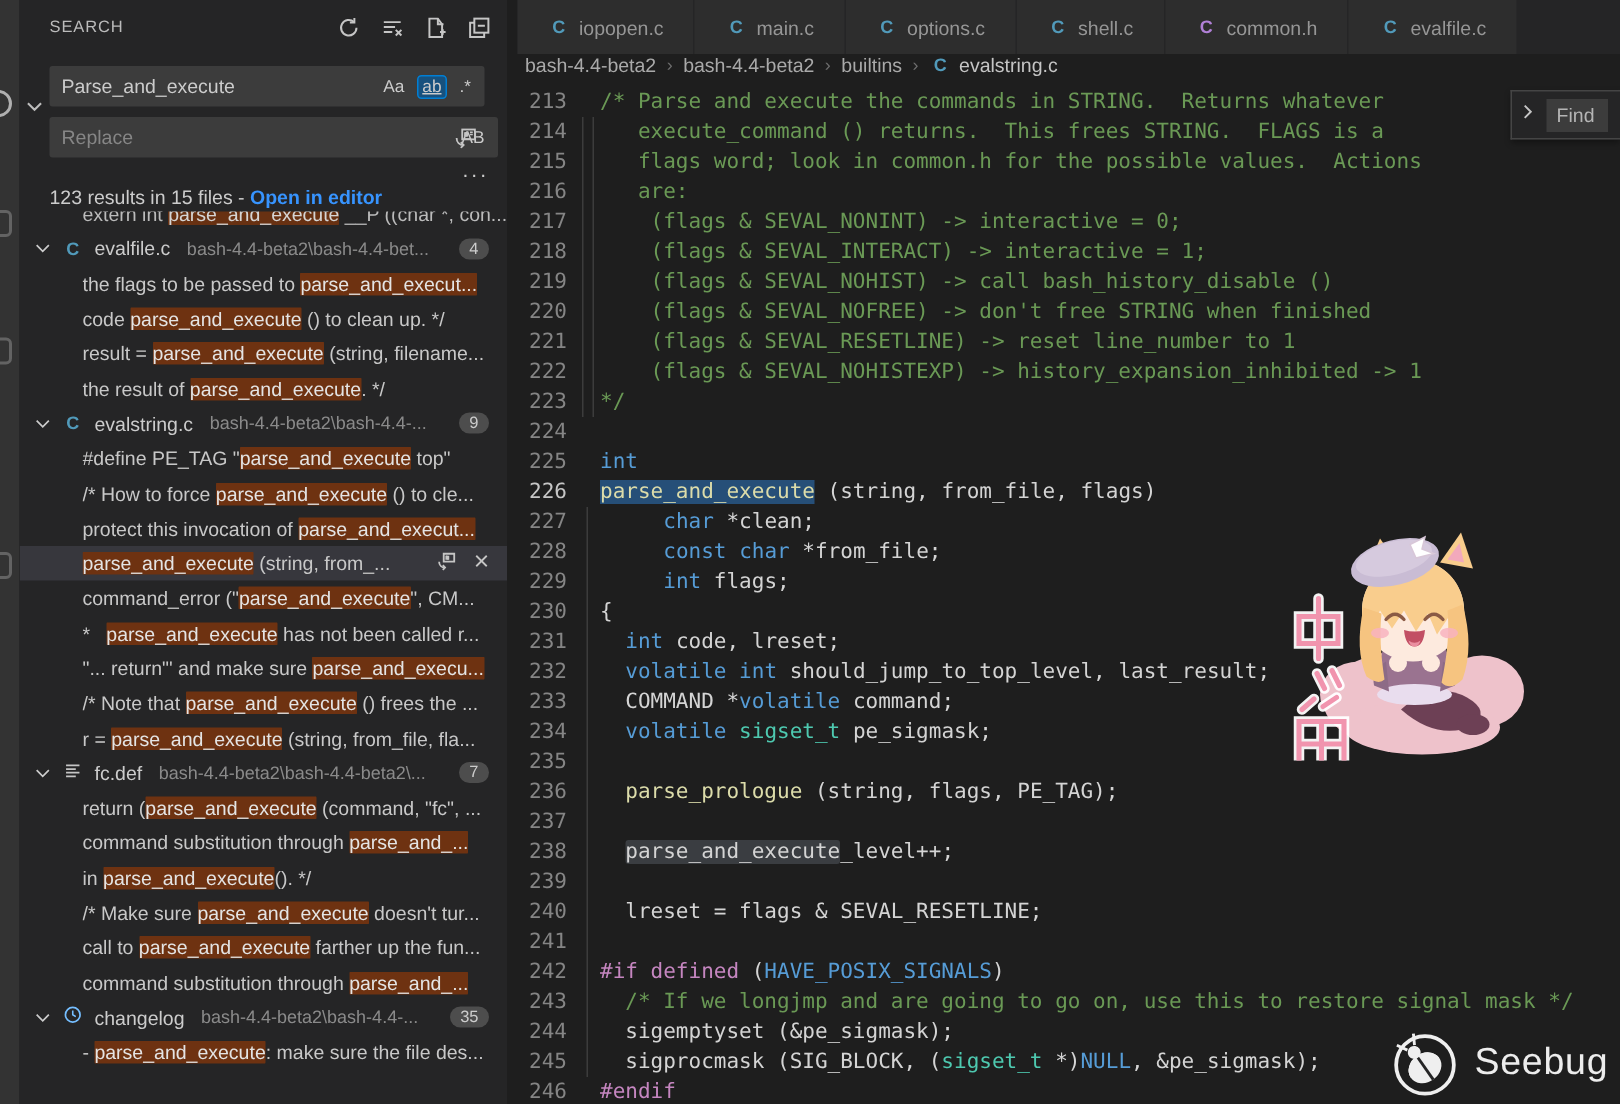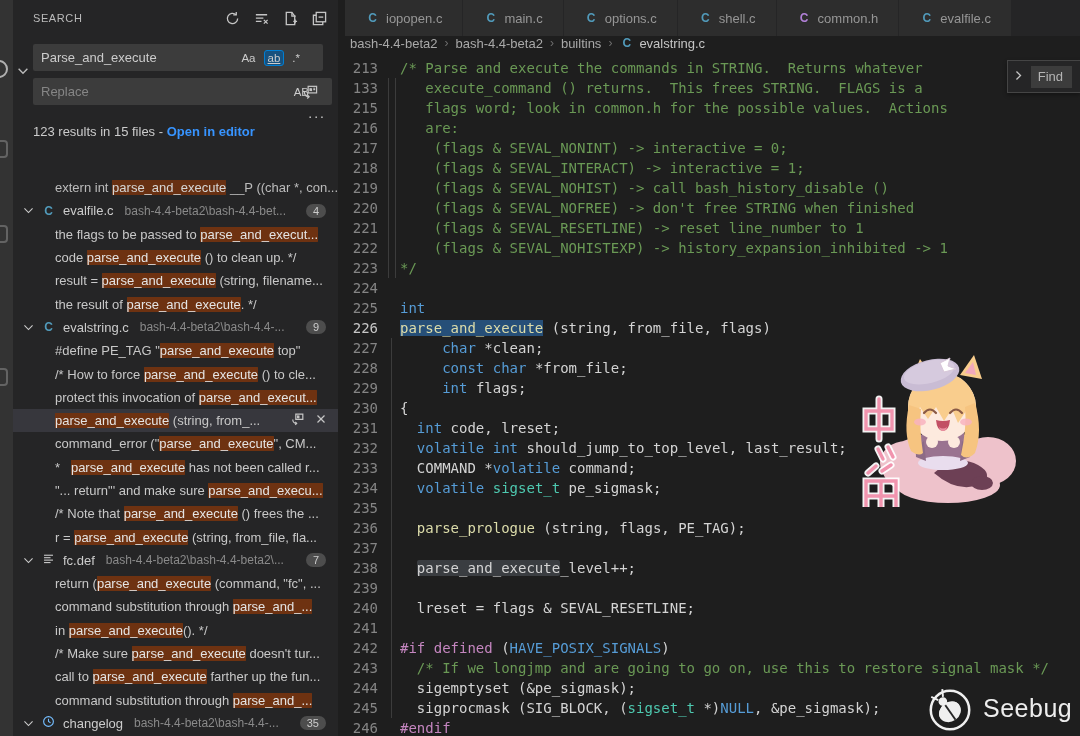--- a/index.html
+++ b/index.html
@@ -21,21 +21,21 @@
   .icon-btn { width:18px; height:18px; color:#c5c5c5; display:flex; align-items:center; justify-content:center; cursor:pointer; }
   .icon-btn svg { width:15px; height:15px; }
 
   .tog-chevron { position:absolute; left:3px; top:64px; width:16px; height:16px; color:#bbbbbb; }
   .tog-chevron svg { width:14px; height:14px; }
 
   .inputwrap { position:absolute; background:#3c3c3c; height:27px; display:flex; align-items:center; border-radius:2px; }
   .inputwrap input { flex:1; background:transparent; border:none; outline:none; color:#cccccc;
                      font-size:13px; font-family:"Liberation Sans",sans-serif; padding:0 0 0 8px; min-width:0; }
   .inputwrap input::placeholder { color:#868686; }
-  .in-opts { display:flex; align-items:center; gap:4px; padding-right:19px; }
+  .in-opts { display:flex; align-items:center; gap:4px; padding-right:5px; }
   .opt { font-size:11.5px; color:#cccccc; padding:1px 3px; border-radius:3px; border:1px solid transparent; cursor:pointer; }
   .opt.active { background:#17517e; border-color:#007fd4; text-decoration:underline; }
   .searchwrap { left:20px; top:44px; width:290px; }
   .replacewrap { left:20px; top:78px; width:299px; }
   .replace-all-btn { position:absolute; left:288px; top:82px; }
   .more-btn { position:absolute; right:12px; top:106px; font-size:14px; letter-spacing:2px; color:#cccccc;
               cursor:pointer; line-height:14px; }
 
   .summary { position:absolute; left:20px; top:124px; font-size:13px; color:#cccccc; white-space:nowrap; }
   .summary a { color:#3794ff; text-decoration:none; cursor:pointer;font-weight:bold; }
@@ -52,21 +52,21 @@
   .fileicon.c { color:#519aba; } .fileicon.h { color:#b180d7; }
   .fileicon svg { width:13px; height:13px; }
   .fname { color:#cccccc; margin-left:2px; }
   .fpath { color:#8a8a8a; font-size:12px; margin-left:6px; flex:1 1 auto; overflow:hidden; text-overflow:clip; white-space:nowrap; }
   .badge { flex:none; margin-right:12px; background:#4d4d4d; color:#cccccc; font-size:11px;
            border-radius:10px; padding:1px 7px; }
   .mtext { overflow:hidden; white-space:pre; color:#c8c8c8; flex:1 1 auto; }
   .hl { background:#6e3211; border-radius:2px; color:#e4e4e4; padding:1px 0; }
   .row-actions { flex:none; display:flex; gap:9px; margin-right:10px; color:#c5c5c5; }
   .row-actions svg { width:14px; height:14px; }
-  .dimrow { opacity:.92;margin-top:45px; }
+  .dimrow { opacity:.92; }
 
   
   .tabbar { position:absolute; left:338px; top:0; width:742px; height:36px; background:#252526; display:flex; overflow:hidden; }
   .tabbar .pad { width:7px; flex:none; background:#1e1e1e; }
   .tab { flex:none; display:flex; align-items:center; gap:6px; padding:0 20px; background:#2d2d2d;
          color:#969696; font-size:13px; border-right:1px solid #252526; cursor:pointer; }
   .tab .fileicon { font-size:12px; }
   .breadcrumb { position:absolute; left:338px; top:36px; width:742px; height:22px; background:#1e1e1e;
                 display:flex; align-items:flex-start; gap:7px; padding-left:12px; font-size:13px; color:#a9a9a9; }
   .breadcrumb .sep { color:#6e6e6e; font-size:12px; }
@@ -342,21 +342,21 @@
       <span class="crumb">bash-4.4-beta2</span>
       <span class="sep">›</span>
       <span class="crumb">builtins</span>
       <span class="sep">›</span>
       <span class="fileicon c">C</span>
       <span class="crumb">evalstring.c</span>
     </div>
 
   <div class="code" id="code">
       <div class="cline"><span class="ln">213</span><span class="lcode"><span class="cm">/* Parse and execute the commands in STRING.  Returns whatever</span></span></div>
-      <div class="cline"><span class="ln">133</span><span class="lcode"><span class="cm">   execute_command () returns.  This frees STRING.  FLAGS is a</span></span></div>
+      <div class="cline"><span class="ln">214</span><span class="lcode"><span class="cm">   execute_command () returns.  This frees STRING.  FLAGS is a</span></span></div>
       <div class="cline"><span class="ln">215</span><span class="lcode"><span class="cm">   flags word; look in common.h for the possible values.  Actions</span></span></div>
       <div class="cline"><span class="ln">216</span><span class="lcode"><span class="cm">   are:</span></span></div>
       <div class="cline"><span class="ln">217</span><span class="lcode"><span class="cm">    (flags &amp; SEVAL_NONINT) -&gt; interactive = 0;</span></span></div>
       <div class="cline"><span class="ln">218</span><span class="lcode"><span class="cm">    (flags &amp; SEVAL_INTERACT) -&gt; interactive = 1;</span></span></div>
       <div class="cline"><span class="ln">219</span><span class="lcode"><span class="cm">    (flags &amp; SEVAL_NOHIST) -&gt; call bash_history_disable ()</span></span></div>
       <div class="cline"><span class="ln">220</span><span class="lcode"><span class="cm">    (flags &amp; SEVAL_NOFREE) -&gt; don't free STRING when finished</span></span></div>
       <div class="cline"><span class="ln">221</span><span class="lcode"><span class="cm">    (flags &amp; SEVAL_RESETLINE) -&gt; reset line_number to 1</span></span></div>
       <div class="cline"><span class="ln">222</span><span class="lcode"><span class="cm">    (flags &amp; SEVAL_NOHISTEXP) -&gt; history_expansion_inhibited -&gt; 1</span></span></div>
       <div class="cline"><span class="ln">223</span><span class="lcode"><span class="cm">*/</span></span></div>
       <div class="cline"><span class="ln">224</span><span class="lcode"></span></div>

